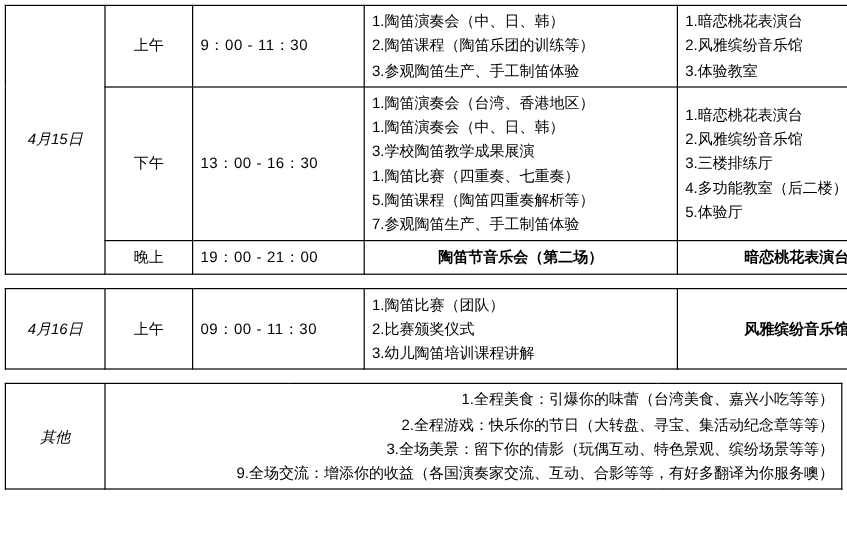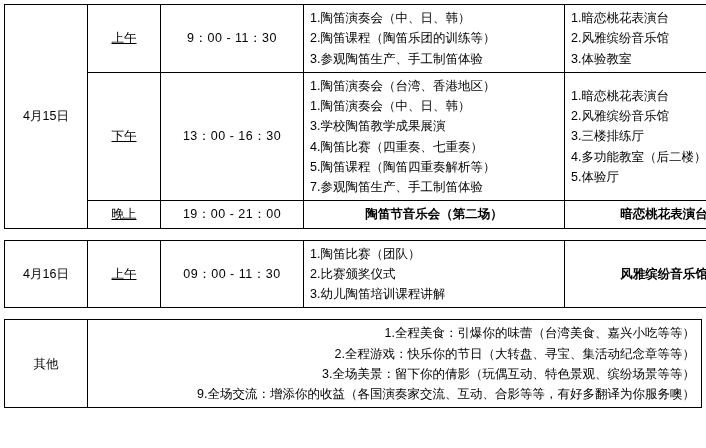--- a/index.html
+++ b/index.html
@@ -27,23 +27,23 @@
     width: 698px;
     border: 1px solid #000;
   }
   table.sched td {
     border: 1px solid #000;
     padding: 3px 6px;
     vertical-align: middle;
     font-size: 12.5px;
     line-height: 1.62;
   }
-  .col-date   { width: 70px;  text-align: center; }
-  .col-part   { width: 60px;  text-align: center; text-decoration: underline; }
-  .col-time   { width: 130px; text-align: center; letter-spacing: 0.5px; }
+  .col-date   { width: 70px;  text-align: center; font-style: italic; }
+  .col-part   { width: 60px;  text-align: center; }
+  .col-time   { width: 130px; letter-spacing: 0.5px; }
   .col-items  { width: 248px; text-align: left; margin-left: 32px; }
   .col-venue  { width: 186px; text-align: left; }
   .center { text-align: center; font-weight: bold; }
   .lines div { white-space: nowrap; }
   .gap {
     height: 11px;
     width: 698px;
   }
   .extra-label { text-align: center; }
   .extra-body { text-align: right; }
@@ -77,21 +77,21 @@
       </tr>
 
       <tr>
         <td class="col-part">下午</td>
         <td class="col-time">13：00 - 16：30</td>
         <td class="col-items">
           <div class="lines">
             <div>1.陶笛演奏会（台湾、香港地区）</div>
             <div>1.陶笛演奏会（中、日、韩）</div>
             <div>3.学校陶笛教学成果展演</div>
-            <div>4.陶笛比赛（四重奏、七重奏）</div>
+            <div>1.陶笛比赛（四重奏、七重奏）</div>
             <div>5.陶笛课程（陶笛四重奏解析等）</div>
             <div>7.参观陶笛生产、手工制笛体验</div>
           </div>
         </td>
         <td class="col-venue">
           <div class="lines">
             <div>1.暗恋桃花表演台</div>
             <div>2.风雅缤纷音乐馆</div>
             <div>3.三楼排练厅</div>
             <div>4.多功能教室（后二楼）</div>

